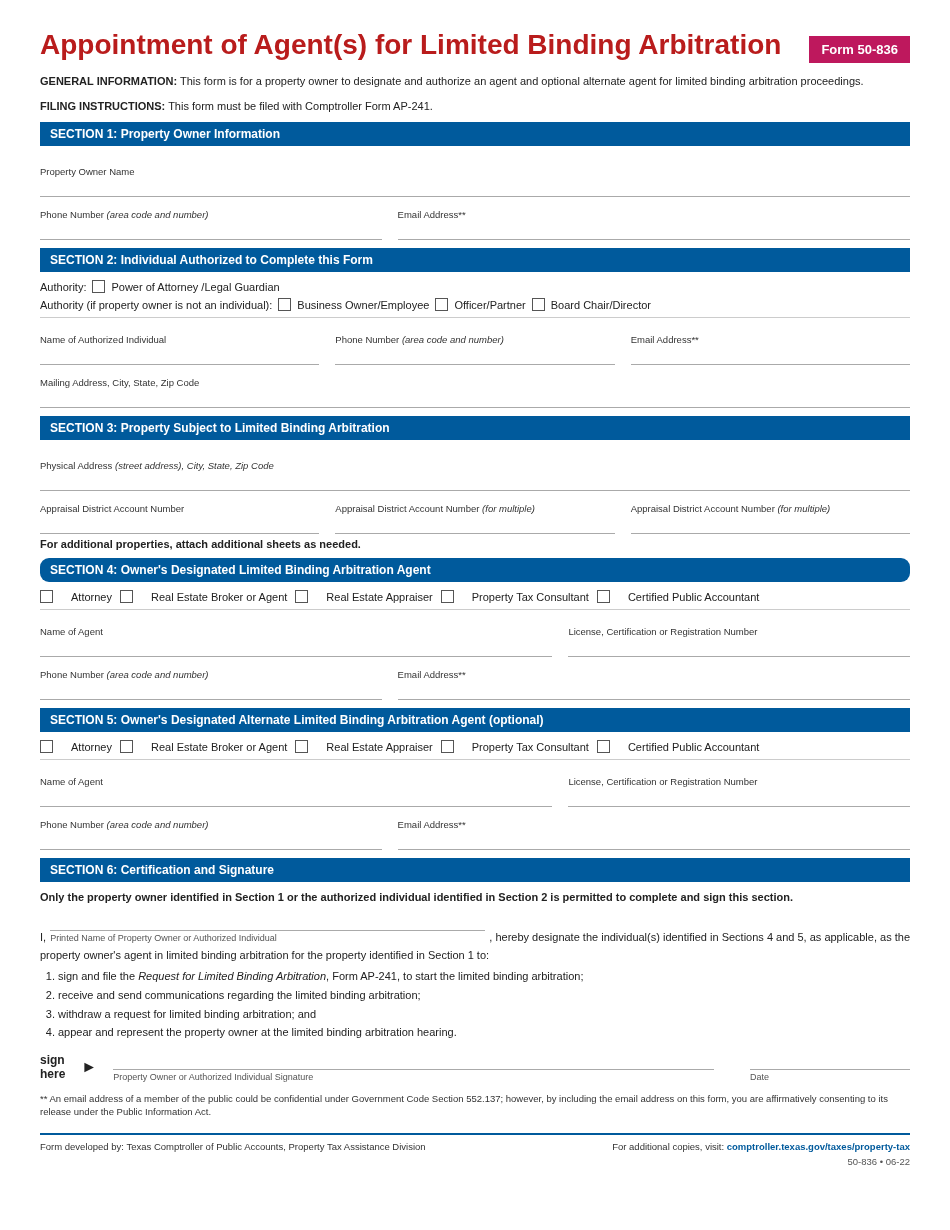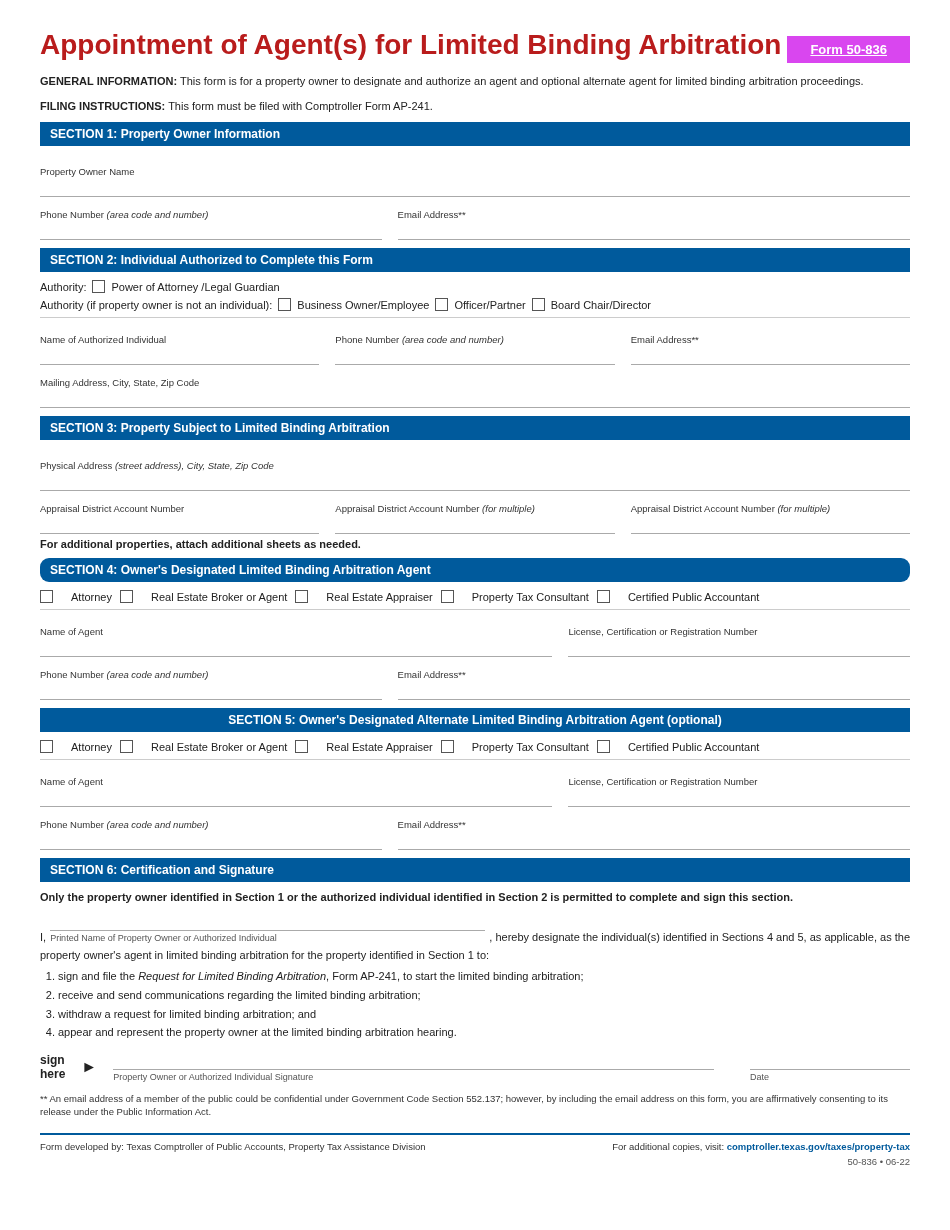--- a/index.html
+++ b/index.html
@@ -19,29 +19,28 @@
       margin-bottom: 10px;
     }
     .main-title {
       font-size: 28px;
       color: #b91c1c;
       font-weight: bold;
       flex: 1;
       line-height: 1.1;
     }
     .form-badge {
-      background: #d946ef;
+      background: #be185d;
       color: #fff;
       font-size: 13px;
       font-weight: bold;
-      padding: 6px 23px;
+      padding: 6px 12px;
       white-space: nowrap;
       align-self: flex-start;
       margin-top: 6px;
-      text-decoration: underline;
     }
     .info-block {
       margin-bottom: 8px;
       font-size: 11px;
       line-height: 1.5;
     }
     .info-block strong {
       font-weight: bold;
     }
     .section-header {
@@ -337,21 +336,21 @@
       <span>Phone Number</span> <em>(area code and number)</em>
     </div>
     <input class="field-line" type="text" style="">
   </div>
   <div class="field-group w3">
     <div class="field-label">Email Address**</div>
     <input class="field-line" type="text" style="">
   </div>
 </div>
 
-<div class="section-header" style="margin-top:8px;text-align:center;">
+<div class="section-header" style="margin-top:8px;">
   <span>SECTION 5: Owner's Designated Alternate Limited Binding Arbitration Agent (optional)</span>
 </div>
 <div class="checkbox-row" style="margin-top:4px;">
   <div class="checkbox-item">
     <span class="small-checkbox"></span>
     <span>Attorney</span>
   </div>
   <div class="checkbox-item">
     <span class="small-checkbox"></span>
     <span>Real Estate Broker or Agent</span>

